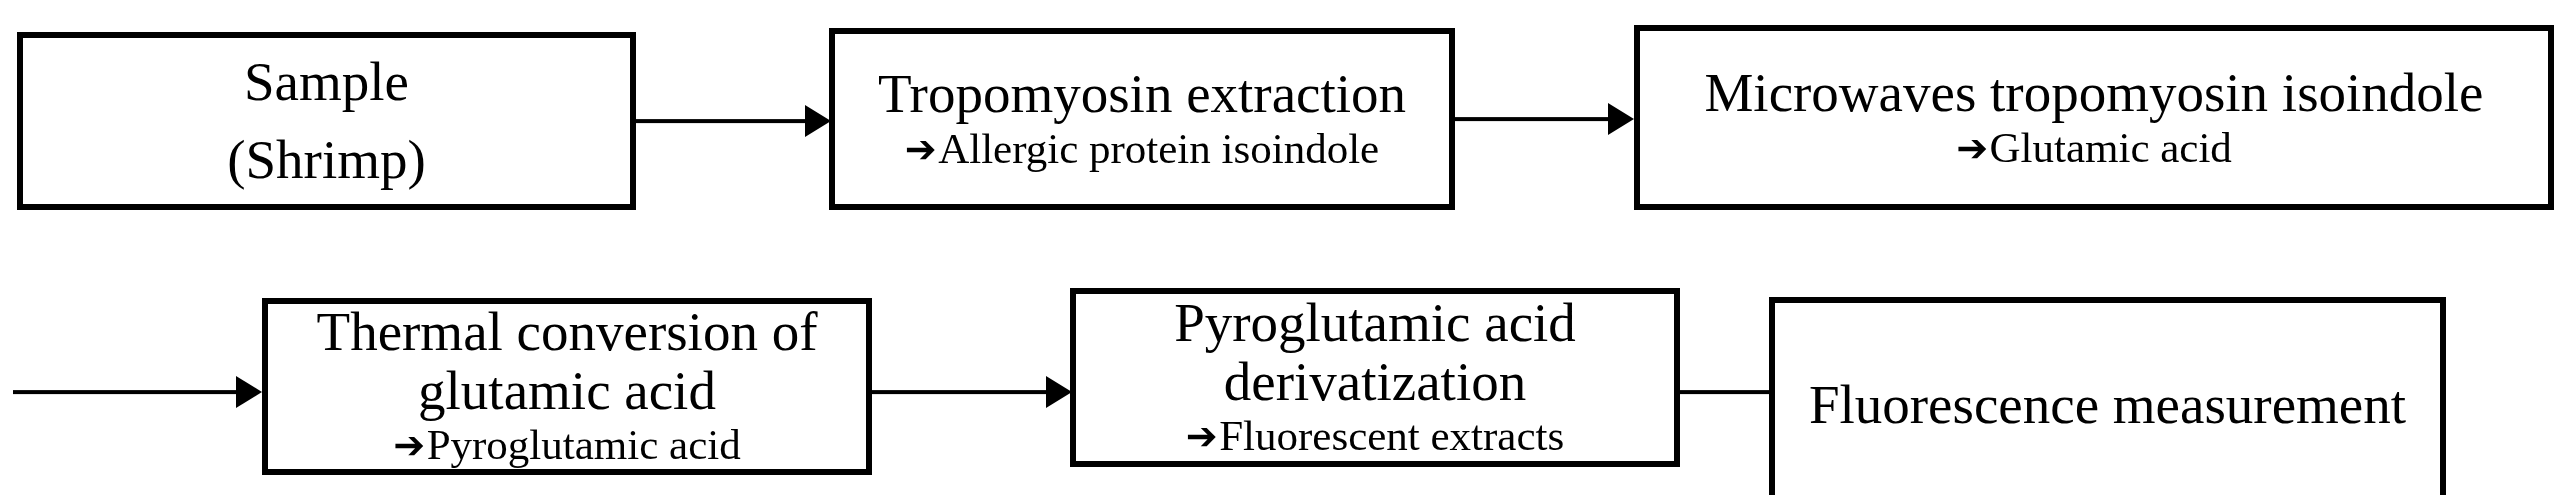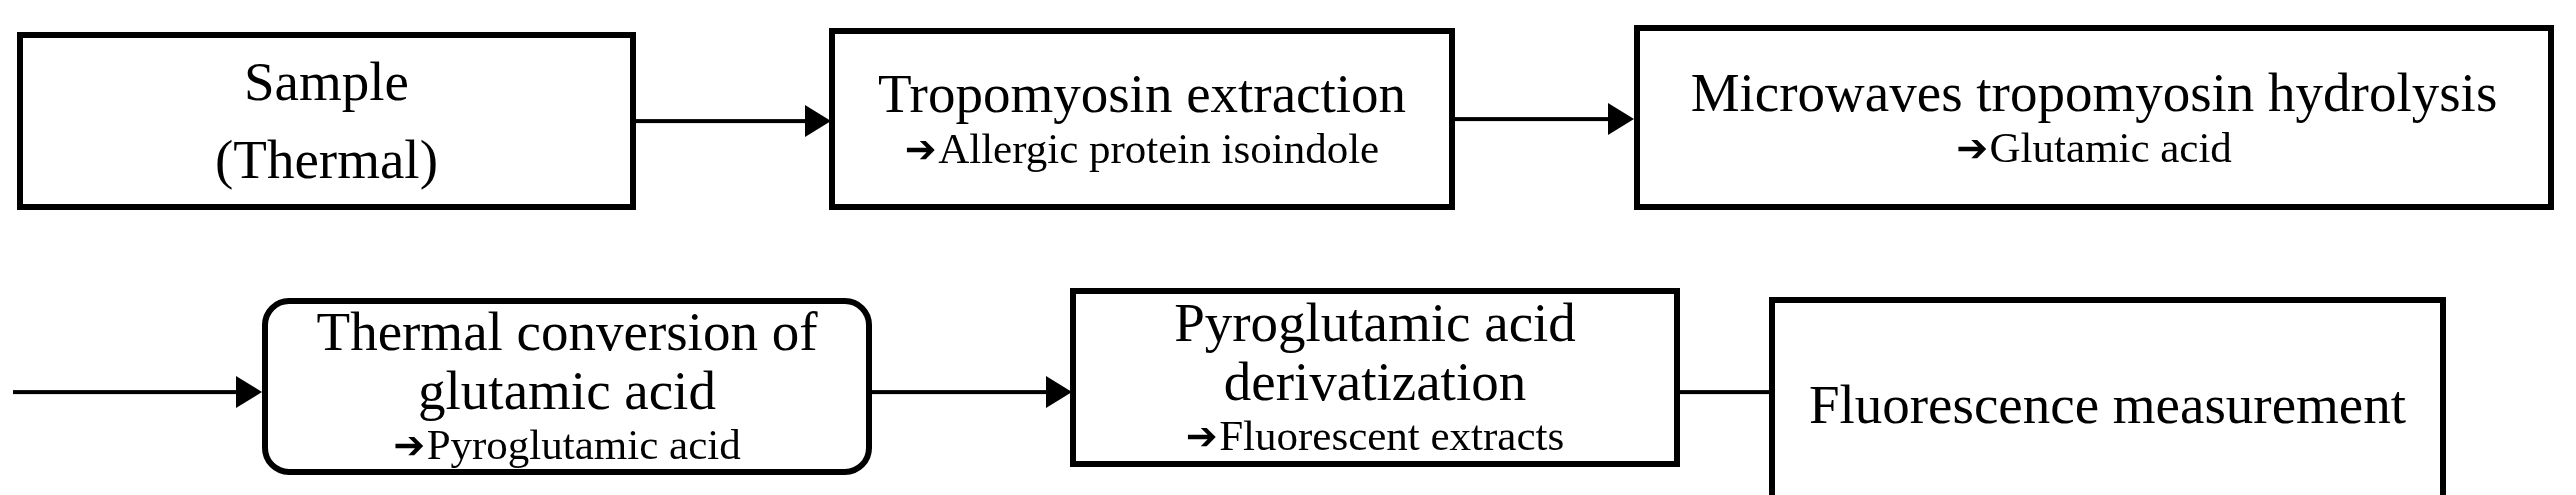--- a/index.html
+++ b/index.html
@@ -32,21 +32,21 @@
     font-weight: bold;
     font-size: 38px;
     line-height: 1;
     margin-right: 1.5px;
   }
   
   #box-sample         { left: 17px;   top: 32px;  width: 619px;  height: 178px; }
   #box-sample .t-lg   { line-height: 1.42; }
   #box-extraction     { left: 829px; top: 27.5px;  width: 626px;  height: 182px; align-items: center; }
   #box-hydrolysis     { left: 1634px; top: 25px;  width: 920px; height: 185px; }
-  #box-conversion     { left: 262px;  top: 298px; width: 610px;  height: 177px; border-radius: 27px; }
+  #box-conversion     { left: 262px;  top: 298px; width: 610px;  height: 177px; }
   #box-conversion .t-lg, #box-derivatization .t-lg { line-height: 1.06; }
   #box-derivatization { left: 1070px; top: 288px; width: 610px;  height: 179px; }
   #box-measurement    { left: 1769px; top: 297px; width: 677px;  height: 216px; }
 
   
   .conn { position: absolute; height: 34px; }
   .conn .line {
     position: absolute;
     left: 0; top: 50%;
     transform: translateY(-50%);
@@ -69,21 +69,21 @@
   #conn-d-e         { left: 872px; top: 375px; width: 200px; }
   #conn-e-f         { left: 1680px; top: 375px; width: 196px; }
 </style>
 </head>
 <body>
 
 <div class="canvas">
 
   <div class="box" id="box-sample">
     <div class="t-lg">Sample</div>
-    <div class="t-lg">(Thermal)</div>
+    <div class="t-lg">(Shrimp)</div>
   </div>
 
   <div class="conn" id="conn-a-b">
     <div class="line"></div>
     <div class="head"></div>
   </div>
 
   <div class="box" id="box-extraction">
     <div class="t-lg">Tropomyosin extraction</div>
     <div class="t-sm result-line">
@@ -91,21 +91,21 @@
       <span>Allergic protein isoindole</span>
     </div>
   </div>
 
   <div class="conn" id="conn-b-c">
     <div class="line"></div>
     <div class="head"></div>
   </div>
 
   <div class="box" id="box-hydrolysis">
-    <div class="t-lg">Microwaves tropomyosin hydrolysis</div>
+    <div class="t-lg">Microwaves tropomyosin isoindole</div>
     <div class="t-sm result-line">
       <span class="glyph-arrow">➔</span>
       <span>Glutamic acid</span>
     </div>
   </div>
 
   <div class="conn" id="conn-into-row2">
     <div class="line"></div>
     <div class="head"></div>
   </div>

